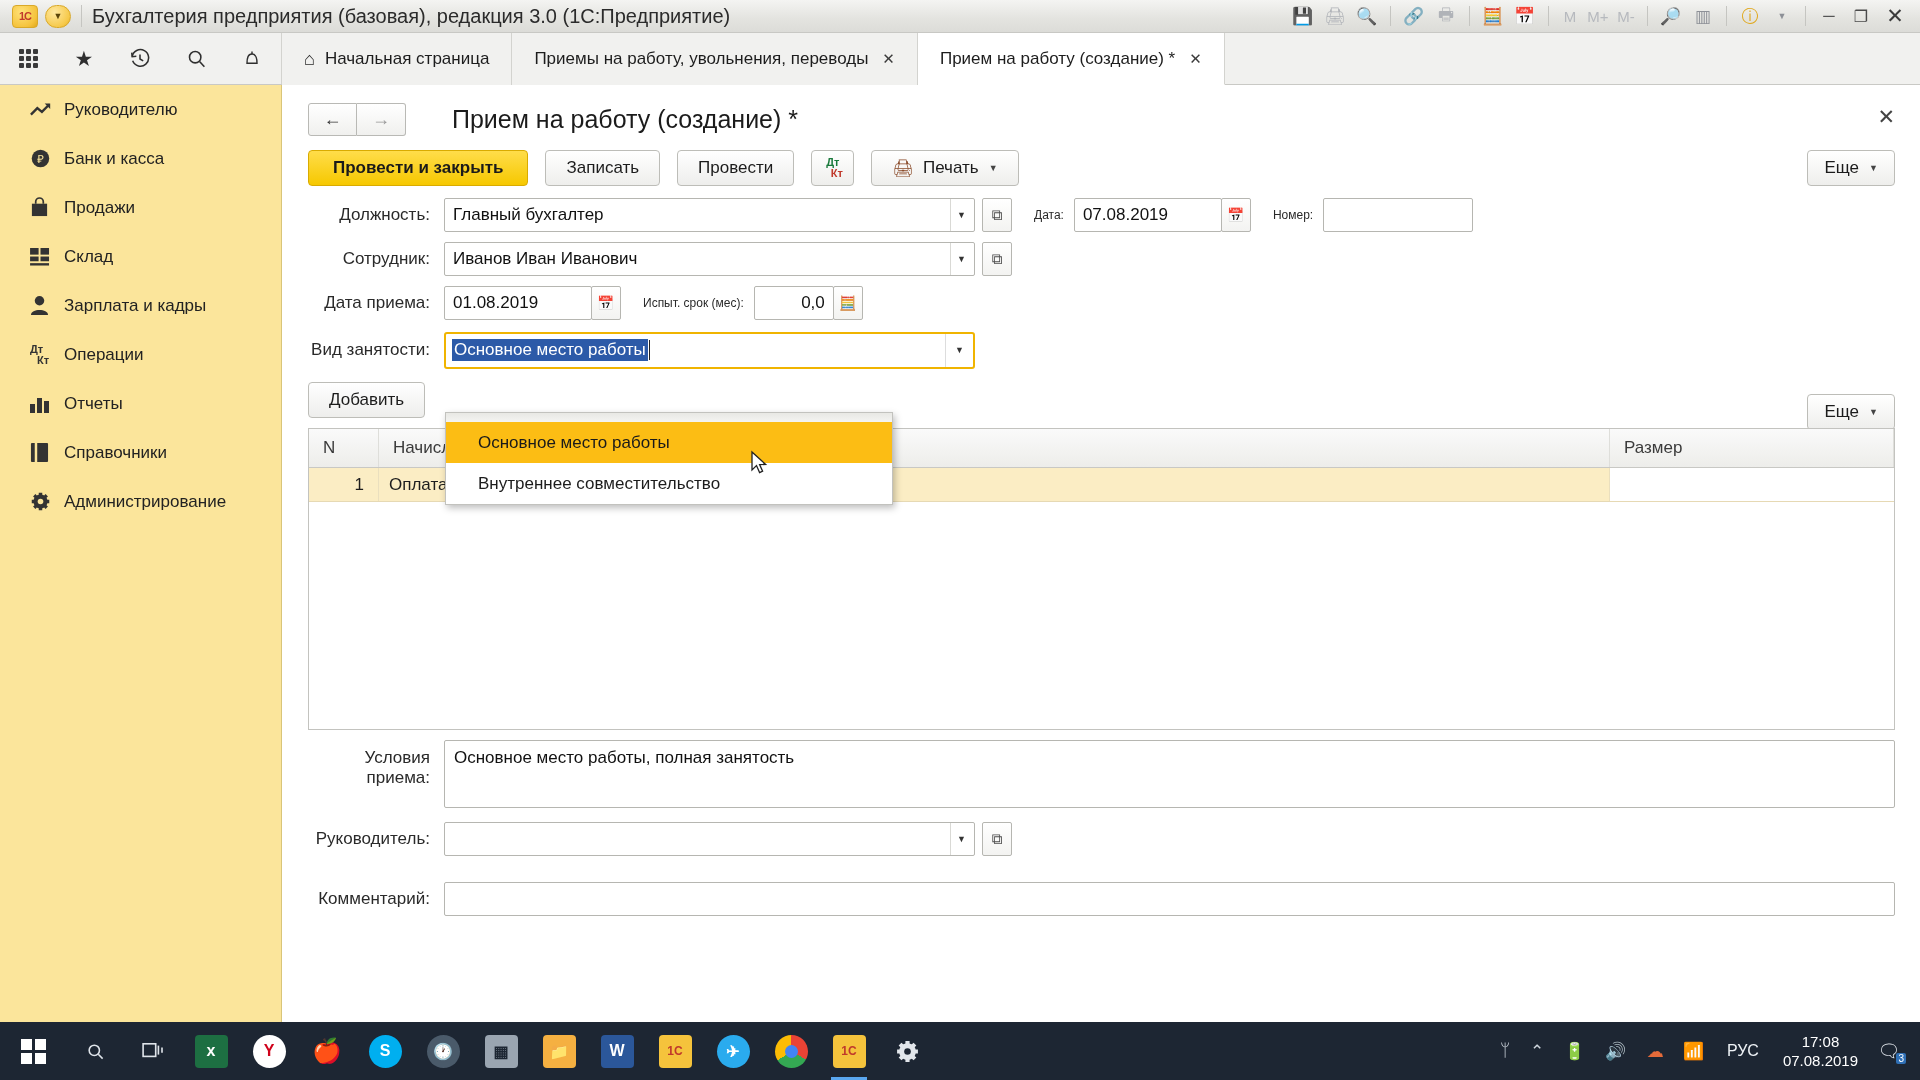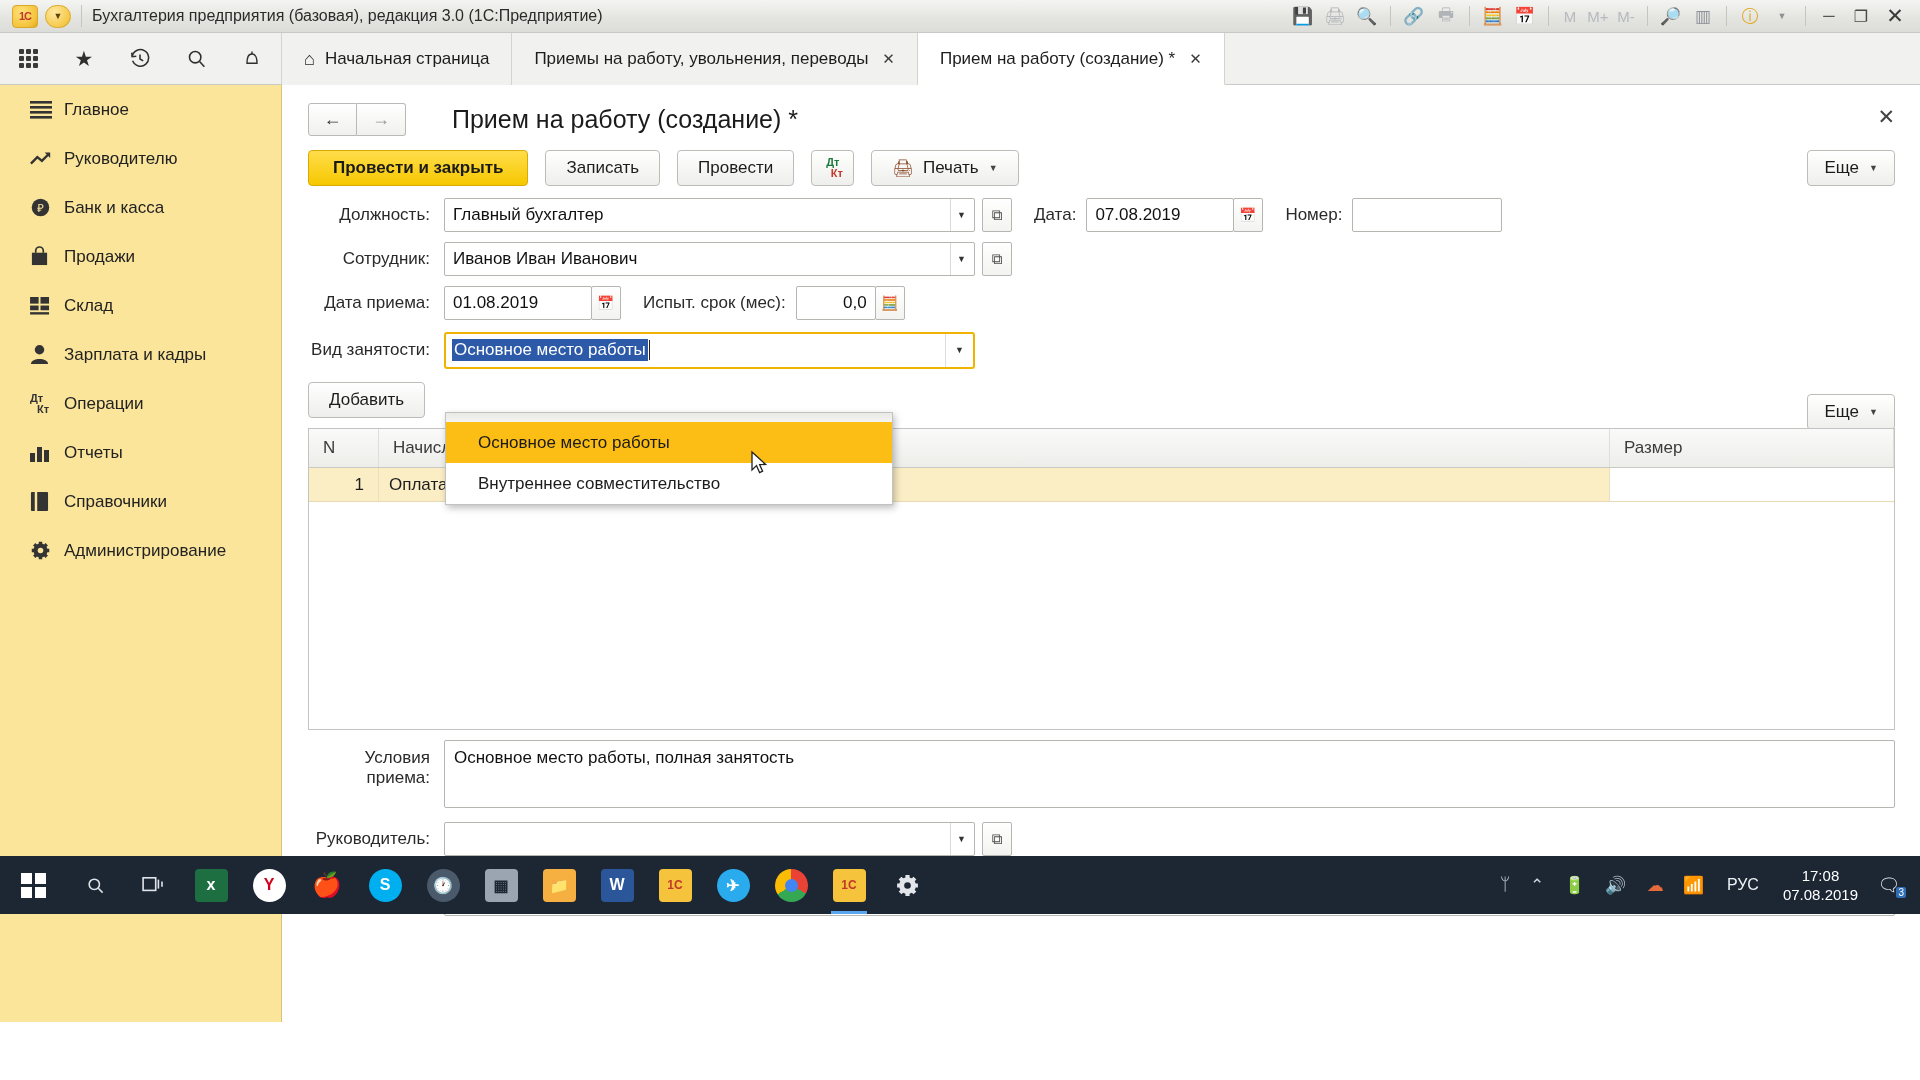--- a/index.html
+++ b/index.html
@@ -5,21 +5,21 @@
   * { box-sizing: border-box; }
   html, body { margin:0; padding:0; }
   body {
     width:1920px; height:1080px;
     font-family:"Liberation Sans", sans-serif;
     font-size:17px;
     background:#fff;
     overflow:hidden;
     -webkit-font-smoothing:antialiased;
   }
-  .app { position:relative; width:1920px; height:914px; }
+  .app { position:relative; width:1920px; height:1080px; }
 
   
   .titlebar{
     position:absolute; left:0; top:0; width:1920px; height:33px;
     background:linear-gradient(#f4f4f2,#e3e3df 60%,#dcdcd8);
     border-bottom:1px solid #c8c8c4;
     display:flex; align-items:center;
   }
   .tb-logo{
     width:26px;height:23px;margin-left:12px;border-radius:4px;
@@ -28,21 +28,21 @@
     display:flex;align-items:center;justify-content:center;
     font-size:11px;font-weight:bold;color:#c0392b; letter-spacing:-1px;
   }
   .tb-drop{
     width:26px;height:23px;margin-left:7px;border-radius:13px;
     background:radial-gradient(circle at 35% 30%, #ffe8a0, #f6c94a 70%, #dfa81f);
     border:1px solid #d9a92a; display:flex;align-items:center;justify-content:center;
     font-size:9px;color:#5b4408;
   }
   .tb-sep{width:1px;height:22px;background:#c5c5c1;margin:0 10px;}
-  .tb-title{font-size:16px;color:#2b2b2b;white-space:nowrap;}
+  .tb-title{font-size:20px;color:#2b2b2b;white-space:nowrap;}
   .tb-right{margin-left:auto;display:flex;align-items:center;padding-right:8px;gap:2px;}
   .tb-ico{
     width:30px;height:26px;display:flex;align-items:center;justify-content:center;
     color:#8d9097; font-size:17px;
   }
   .tb-ico.dim{color:#b0b3b8;}
   .tb-ico.m{font-size:15px;color:#b6b9be;width:26px;}
   .tb-vsep{width:1px;height:20px;background:#c5c5c1;margin:0 6px;}
   .tb-ico.close{color:#3b3b3b;font-size:21px;width:34px;}
   .tb-ico.min,.tb-ico.max{color:#4a4a4a;font-size:16px;}
@@ -146,21 +146,21 @@
     width:30px;height:34px;border:1px solid #b6b6b1;border-radius:2px;margin-left:7px;
     background:linear-gradient(#fff,#f3f3f1);
     display:flex;align-items:center;justify-content:center;font-size:15px;color:#4e4e4e;
   }
   .inp.date{width:148px;}
   .cal-btn{
     width:30px;height:34px;border:1px solid #b6b6b1;border-radius:2px;margin-left:-1px;
     background:linear-gradient(#fff,#f3f3f1);
     display:flex;align-items:center;justify-content:center;font-size:14px;color:#3d4f63;
   }
-  .lbl-inline{font-size:17px;color:#2a2a2a;margin:0 10px 0 22px;}
+  .lbl-inline{font-size:12px;color:#2a2a2a;margin:0 10px 0 22px;}
   .inp.num{width:80px;justify-content:flex-end;}
   .inp.nomer{width:150px;}
 
   
   .combo-focus{
     width:531px;height:37px;border:2px solid #f0b400;border-radius:3px;background:#fff;
     display:flex;align-items:center;padding:0 6px;position:relative;
   }
   .combo-focus .sel{
     background:#2c5aa8;color:#fff;font-size:17px;padding:1px 2px;white-space:nowrap;
@@ -342,31 +342,20 @@
     </div>
     <div class="tab active">
       <span>Прием на работу (создание) *</span>
       <span class="x">✕</span>
     </div>
   </div>
 
   <div class="sidebar">
     <div class="sb-item">
       <span class="sb-ico">
-        <svg width="22" height="18" viewBox="0 0 22 18" fill="#333">
-            <rect y="0" width="22" height="2.6"></rect>
-            <rect y="5" width="22" height="2.6"></rect>
-            <rect y="10" width="22" height="2.6"></rect>
-            <rect y="15" width="22" height="2.6"></rect>
-          </svg>
-      </span>
-      <span>Главное</span>
-    </div>
-    <div class="sb-item">
-      <span class="sb-ico">
         <svg width="22" height="18" viewBox="0 0 24 18" fill="none" stroke="#333" stroke-width="2.6">
             <polyline points="1,14 8,7 13,11 21,3"></polyline>
             <polygon points="16,2 22,2 22,8" fill="#333" stroke="none"></polygon>
           </svg>
       </span>
       <span>Руководителю</span>
     </div>
     <div class="sb-item">
       <span class="sb-ico">
         <svg width="21" height="21" viewBox="0 0 24 24">

